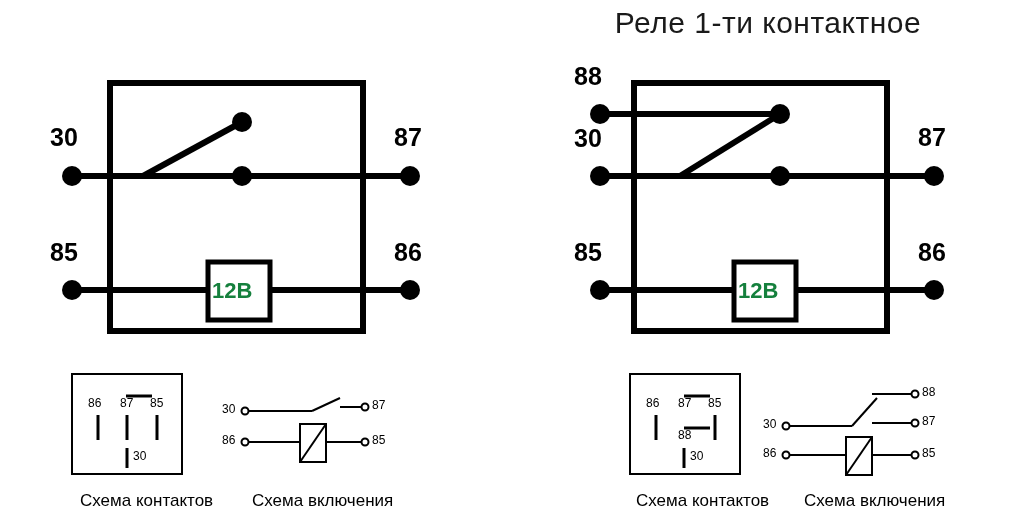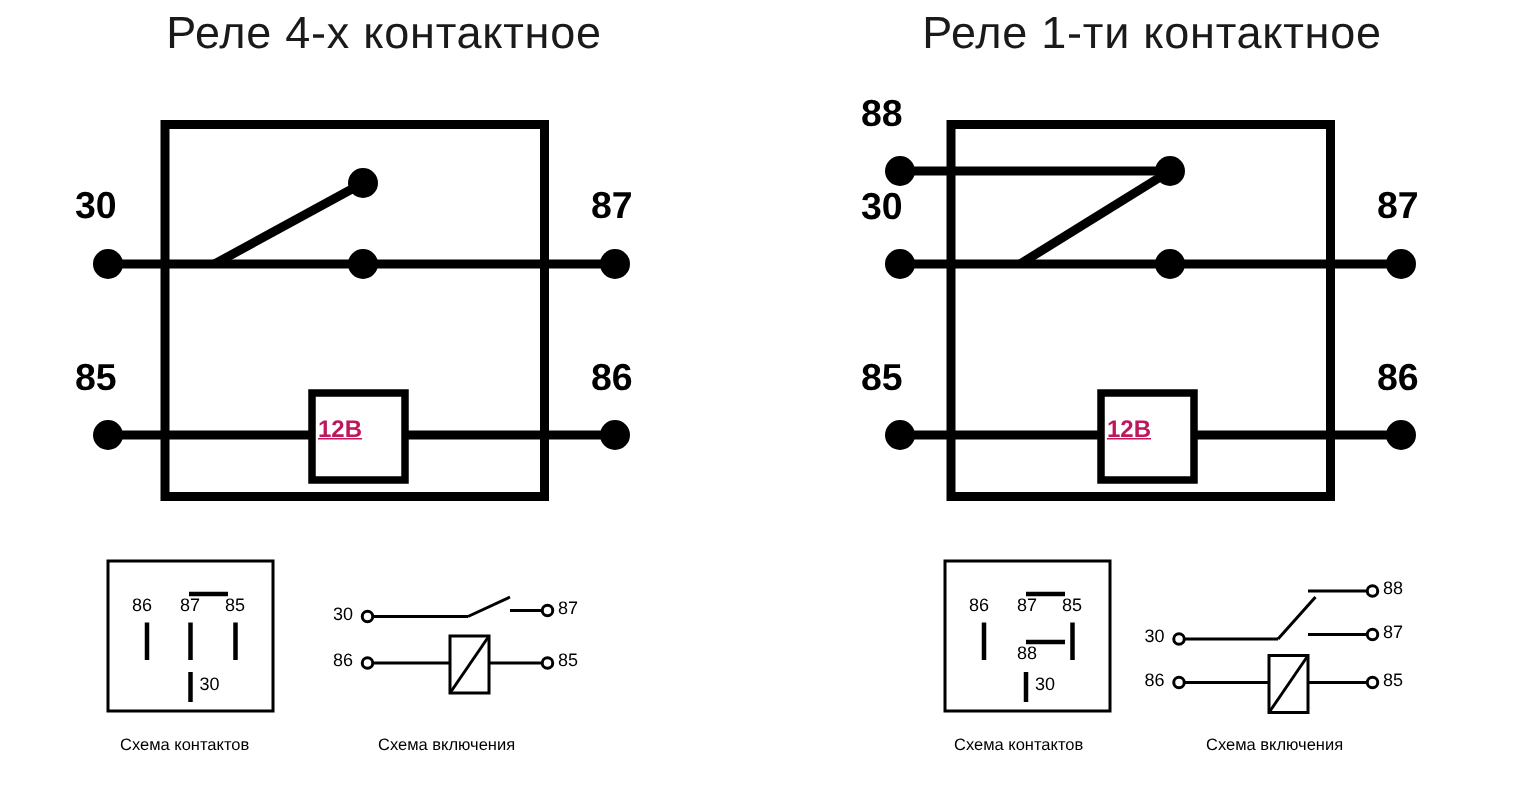--- a/index.html
+++ b/index.html
@@ -45,45 +45,43 @@
 
   .pin-label {
     position: absolute;
     font-size: 25px;
     font-weight: bold;
     color: #000;
   }
 
   .volt-label {
     position: absolute;
-    font-size: 16px;
+    font-size: 22px;
     font-weight: bold;
-    color: #be185d;
-    text-decoration: underline;
+    color: #15803d;
   }
 
   .mini-label {
     position: absolute;
     font-size: 12px;
     color: #000;
   }
 
   .caption {
     position: absolute;
-    font-size: 11px;
+    font-size: 17px;
     color: #000;
     white-space: nowrap;
   }
 </style>
 </head>
 <body>
 
 <div class="panel panel-left">
 
-  <div class="panel-title">Реле 4-х контактное</div>
 
   <svg class="svg-layer" width="512" height="527">
 
     <rect x="110" y="83" width="253" height="248" fill="none" stroke="#000" stroke-width="6"></rect>
 
     <line x1="72" y1="176" x2="363" y2="176" stroke="#000" stroke-width="6"></line>
 
     <line x1="143" y1="176" x2="242" y2="122" stroke="#000" stroke-width="6"></line>
 
     <circle cx="72" cy="176" r="10" fill="#000"></circle>

